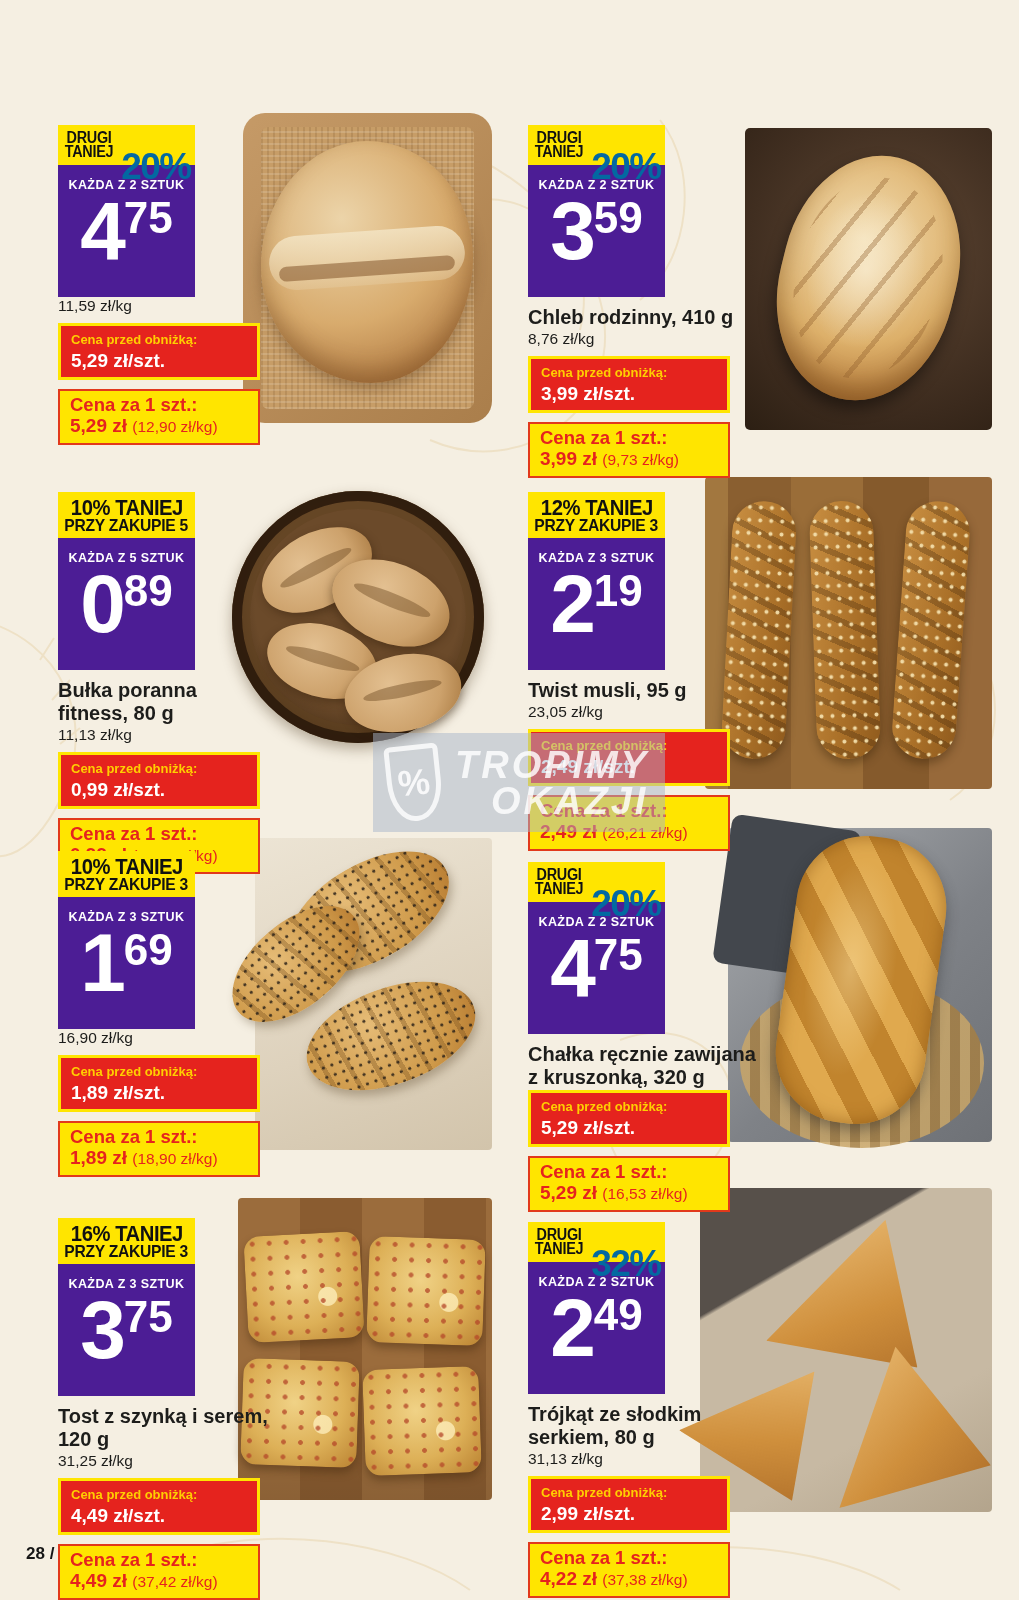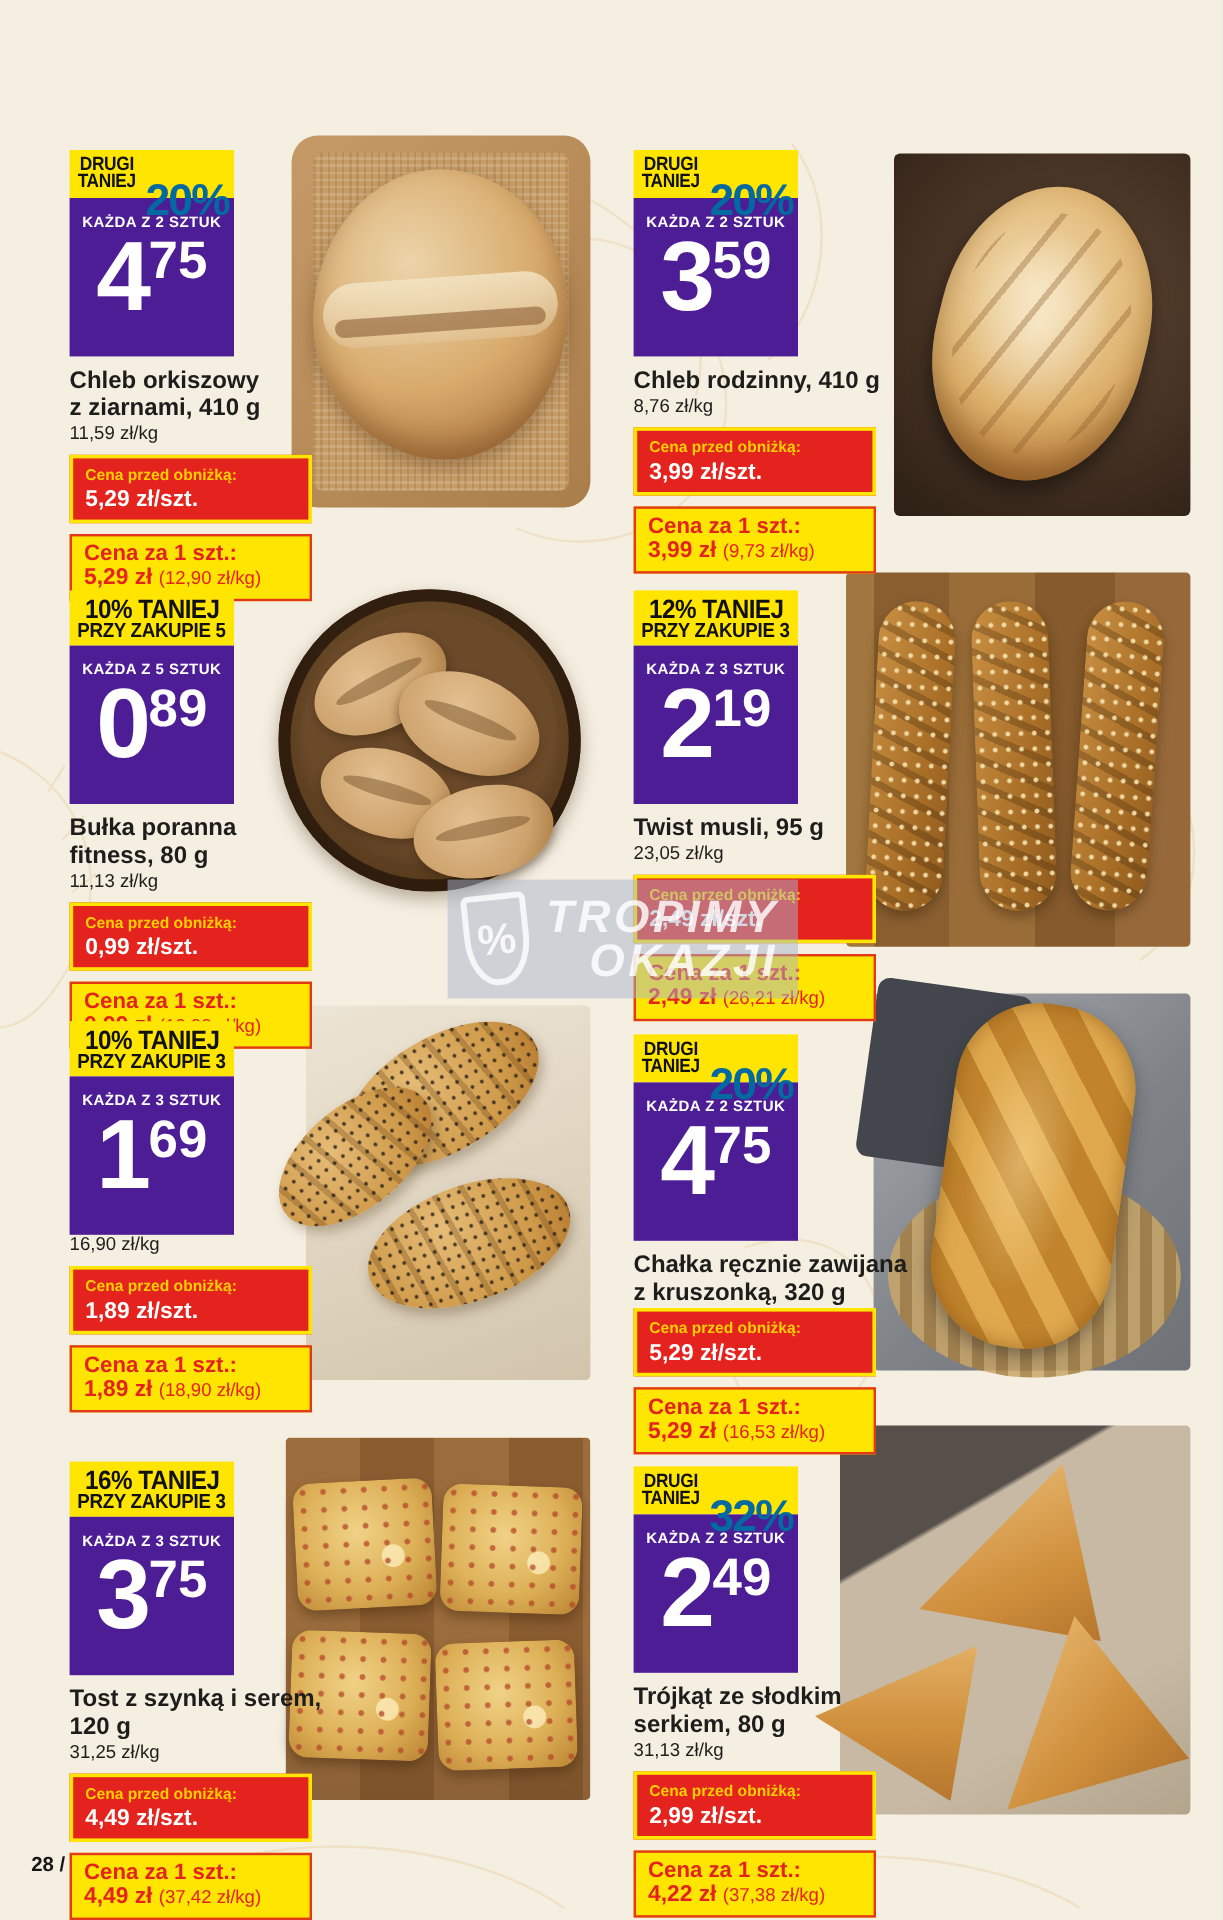--- a/index.html
+++ b/index.html
@@ -188,22 +188,20 @@
         <span class="big">20%</span>
       </div>
       <div class="badge-red">
         <div class="every">KAŻDA Z 2 SZTUK</div>
         <div class="price">
             <span class="main">4</span>
             <span class="cents">75</span>
           </div>
       </div>
     </div>
-    <h3 class="pname">Chleb orkiszowy
-z ziarnami, 410 g</h3>
     <div class="punit">11,59 zł/kg</div>
     <div class="box red">
       <div class="bh">Cena przed obniżką:</div>
       <div class="bv">5,29 zł/szt.</div>
     </div>
     <div class="box yellow">
       <div class="yh">Cena za 1 szt.:</div>
       <div class="yv"><span class="b">5,29 zł</span> <span class="extra">(12,90 zł/kg)</span></div>
     </div>
   </article>

